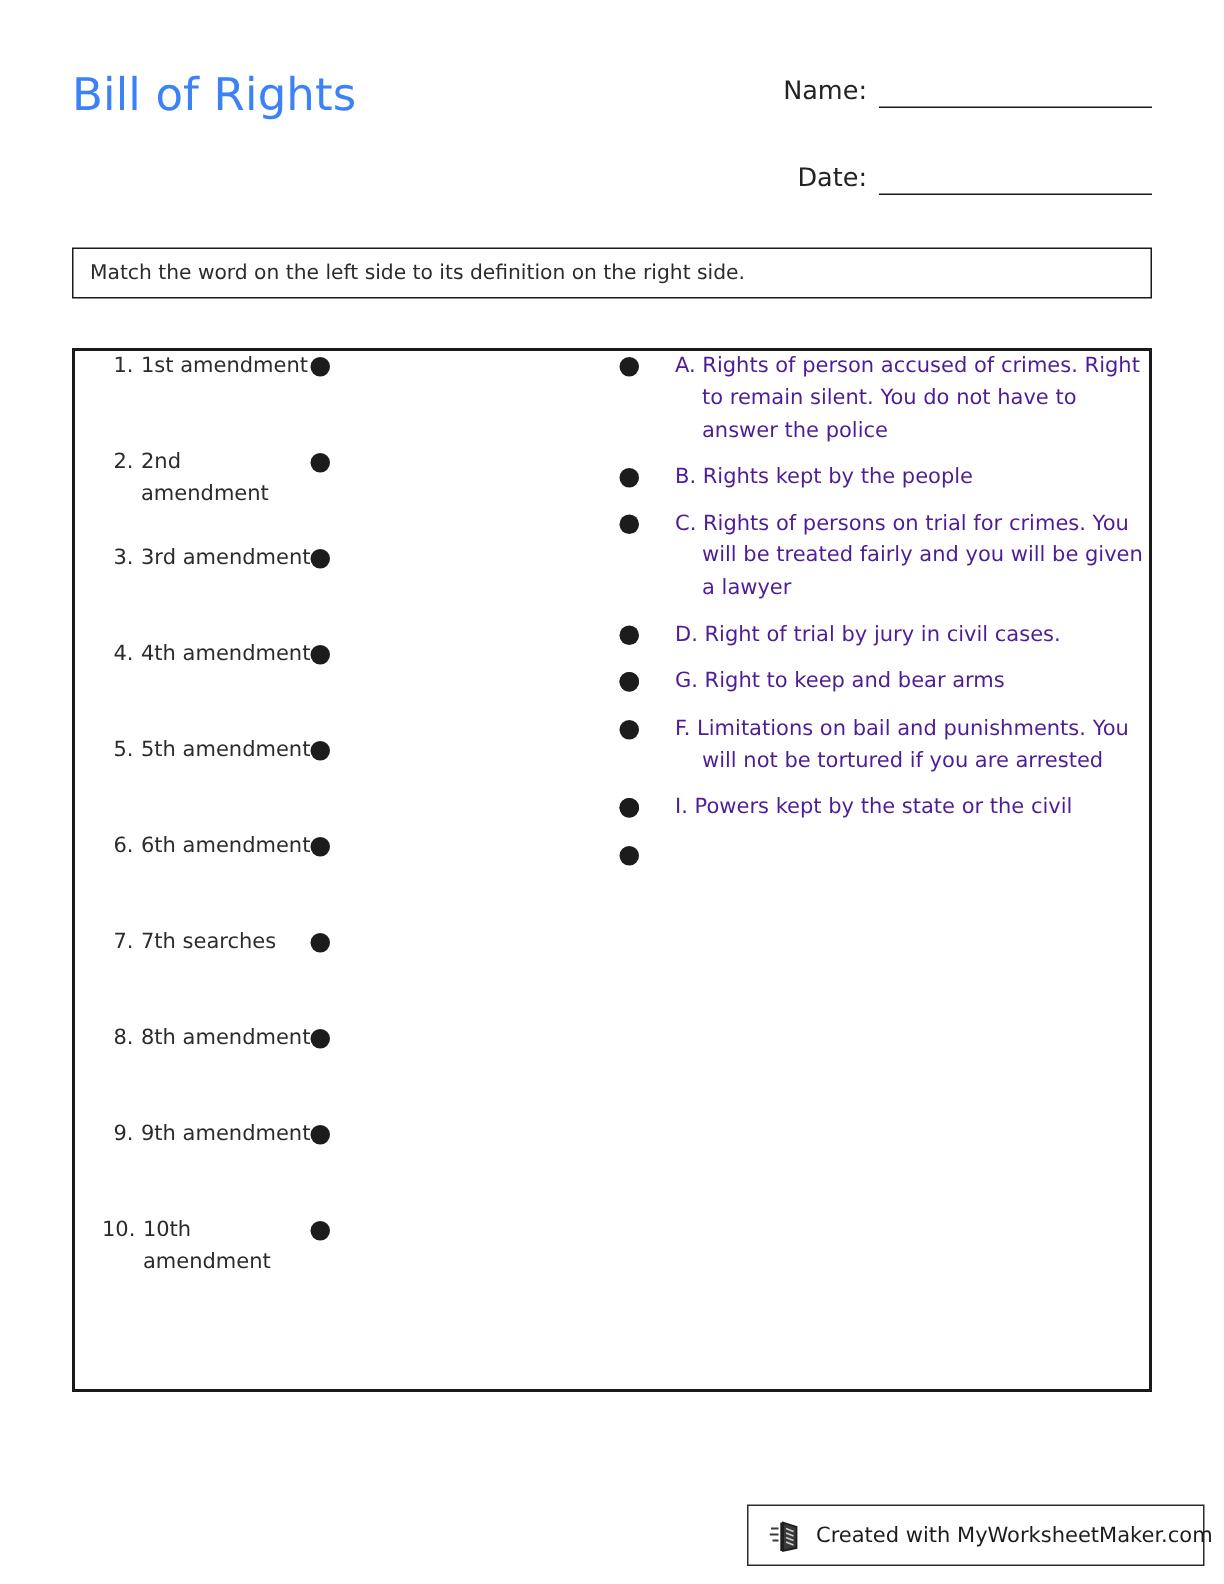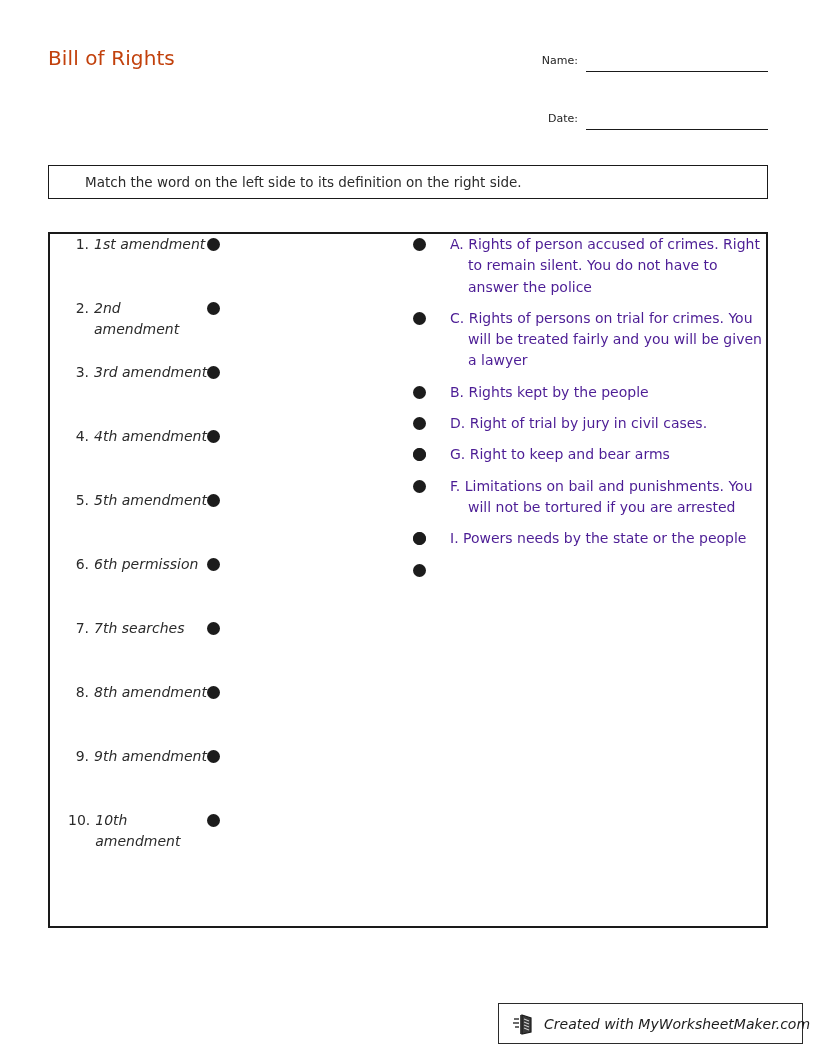--- a/index.html
+++ b/index.html
@@ -21,37 +21,37 @@
     position: absolute;
     left: 0;
     top: 0;
     width: 816px;
     height: 150px;
   }
   #worksheet-title {
     position: absolute;
     left: 48px;
     top: 46px;
-    font-size: 20px;
+    font-size: 30px;
     font-weight: 400;
-    color: #c2410c;
+    color: #3b82f6;
     letter-spacing: 0.1px;
     white-space: nowrap;
   }
   .field-row {
     position: absolute;
     display: flex;
     align-items: flex-end;
     left: 470px;
     width: 298px;
   }
   #name-row { top: 50px; }
   #date-row { top: 88px; margin-top: 20px; }
   .field-label {
-    font-size: 11px;
+    font-size: 17px;
     color: #232323;
     text-align: right;
     width: 108px;
     padding-right: 8px;
     line-height: 22px;
     white-space: nowrap;
   }
   .field-line {
     flex: 1;
     height: 21px;
@@ -62,21 +62,20 @@
   #instruction-box {
     position: absolute;
     left: 48px;
     top: 165px;
     width: 720px;
     height: 34px;
     border: 1px solid #1a1a1a;
     box-sizing: border-box;
     display: flex;
     align-items: center;
-    padding-left: 25px;
   }
   #instruction-text {
     font-size: 13.5px;
     color: #2b2b2b;
     padding-left: 11px;
     line-height: 18px;
   }
 
   
   #matching-panel {
@@ -119,21 +118,20 @@
   }
   .left-num {
     display: inline-block;
     min-width: 21px;
     text-align: right;
     padding-right: 5px;
     flex: 0 0 auto;
   }
   .left-label {
     flex: 1 1 auto;
-    font-style: italic;
   }
   .left-dot {
     position: absolute;
     left: 157px;
     top: 4px;
     width: 13px;
     height: 13px;
     border-radius: 50%;
     background: #1c1c1c;
   }
@@ -167,21 +165,20 @@
     position: absolute;
     left: 498px;
     top: 1003px;
     width: 305px;
     height: 41px;
     border: 1px solid #2b2b2b;
     box-sizing: border-box;
     display: flex;
     align-items: center;
     background: #ffffff;
-    font-style: italic;
   }
   #footer-logo {
     margin-left: 14px;
     width: 24px;
     height: 22px;
     flex: 0 0 auto;
   }
   #footer-text {
     margin-left: 7px;
     font-size: 14px;
@@ -244,21 +241,21 @@
     <div class="left-item">
       <div class="left-text">
         <span class="left-num">5.</span>
         <span class="left-label">5th amendment</span>
       </div>
       <div class="left-dot"></div>
     </div>
     <div class="left-item">
       <div class="left-text">
         <span class="left-num">6.</span>
-        <span class="left-label">6th permission</span>
+        <span class="left-label">6th amendment</span>
       </div>
       <div class="left-dot"></div>
     </div>
     <div class="left-item">
       <div class="left-text">
         <span class="left-num">7.</span>
         <span class="left-label">7th searches</span>
       </div>
       <div class="left-dot"></div>
     </div>
@@ -285,47 +282,47 @@
     </div>
   </div>
 
   <div class="column" id="right-column">
     <div class="right-item">
       <div class="right-dot"></div>
       <div class="right-text">A. Rights of person accused of crimes. Right to remain silent. You do not have to answer the police</div>
     </div>
     <div class="right-item">
       <div class="right-dot"></div>
+      <div class="right-text">B. Rights kept by the people</div>
+    </div>
+    <div class="right-item">
+      <div class="right-dot"></div>
       <div class="right-text">C. Rights of persons on trial for crimes. You will be treated fairly and you will be given a lawyer</div>
     </div>
     <div class="right-item">
       <div class="right-dot"></div>
-      <div class="right-text">B. Rights kept by the people</div>
-    </div>
-    <div class="right-item">
-      <div class="right-dot"></div>
       <div class="right-text">D. Right of trial by jury in civil cases.</div>
     </div>
     <div class="right-item">
       <div class="right-dot"></div>
     </div>
     <div class="right-item">
       <div class="right-dot"></div>
       <div class="right-text">G. Right to keep and bear arms</div>
     </div>
     <div class="right-item">
       <div class="right-dot"></div>
       <div class="right-text">F. Limitations on bail and punishments. You will not be tortured if you are arrested</div>
     </div>
     <div class="right-item">
       <div class="right-dot"></div>
     </div>
     <div class="right-item">
       <div class="right-dot"></div>
-      <div class="right-text">I. Powers needs by the state or the people</div>
+      <div class="right-text">I. Powers kept by the state or the civil</div>
     </div>
     <div class="right-item">
       <div class="right-dot"></div>
     </div>
   </div>
 
 </div>
 
 <div id="footer-badge">
   <svg id="footer-logo" viewBox="0 0 24 22">

